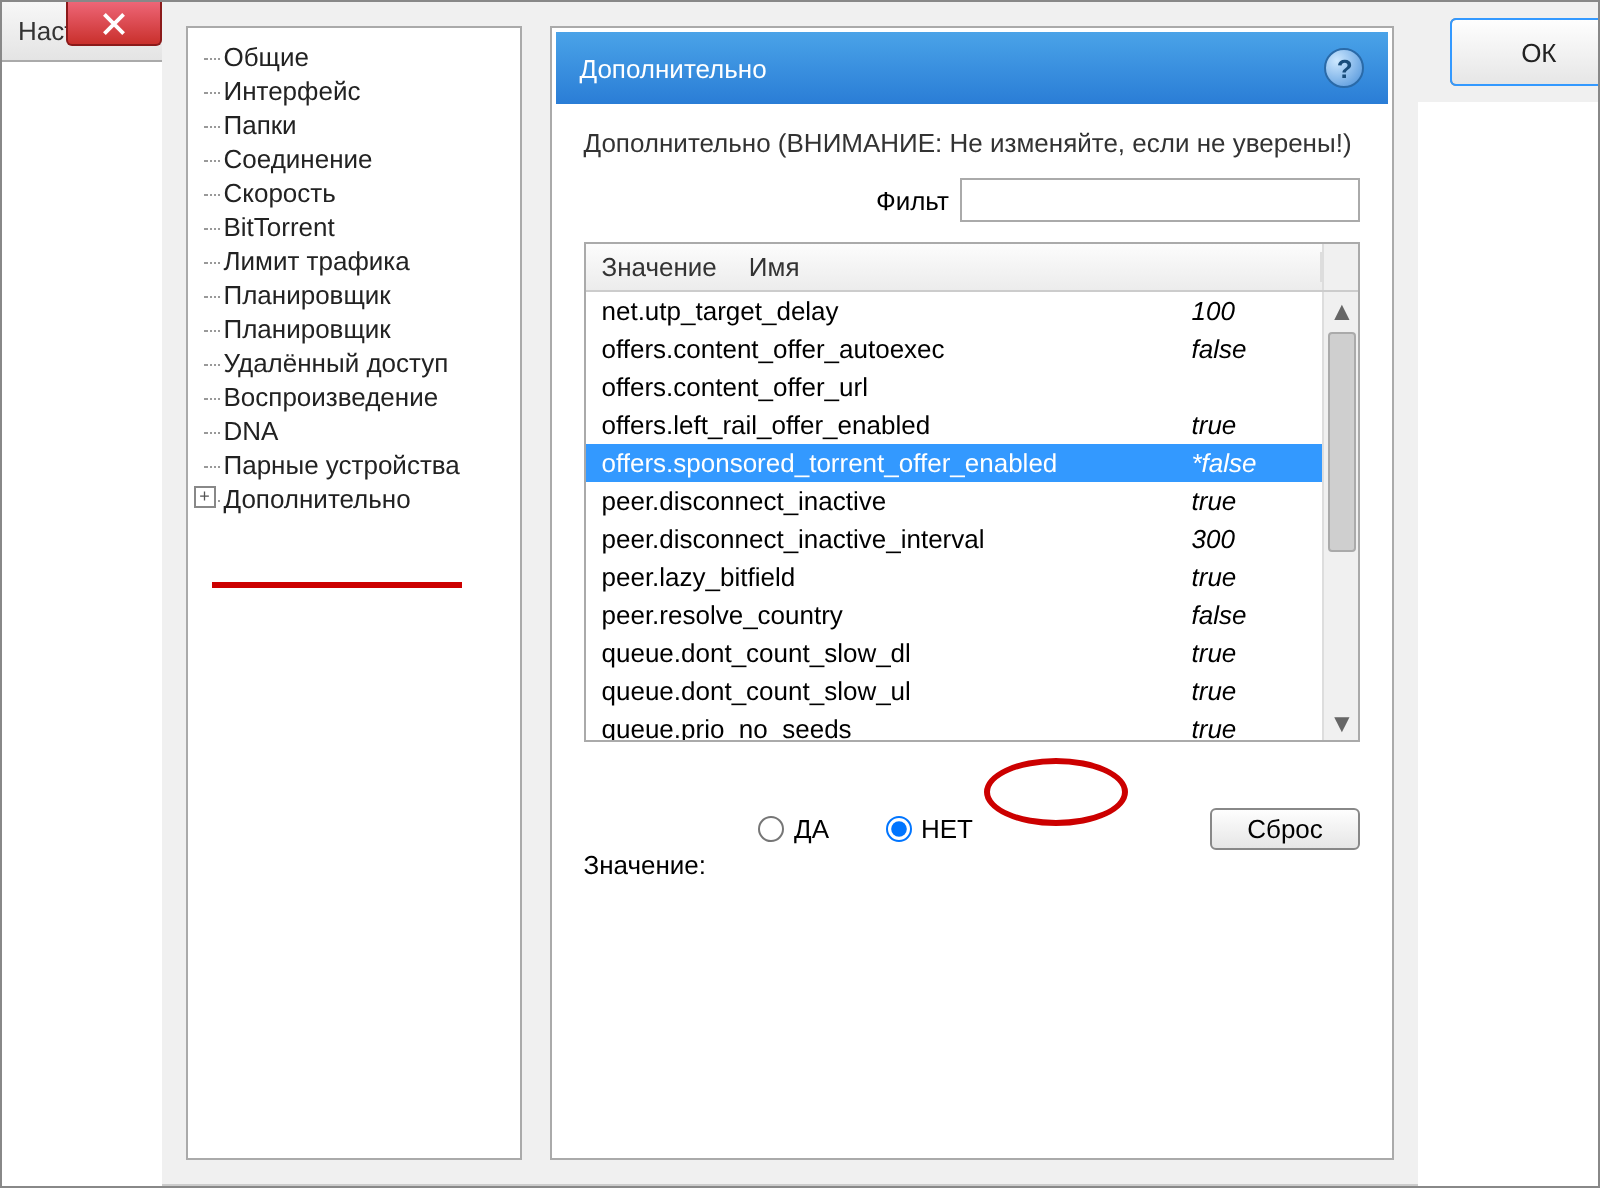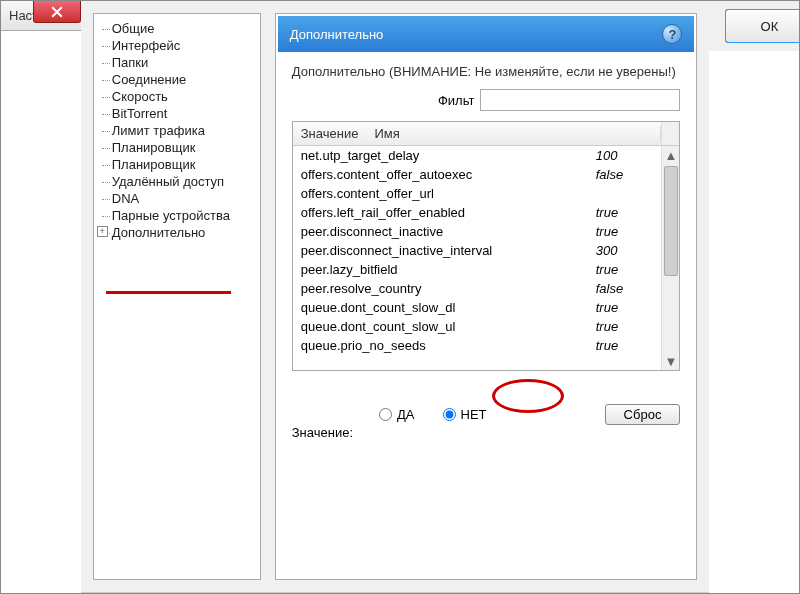--- a/index.html
+++ b/index.html
@@ -148,20 +148,21 @@
           <div class="tree-item">Общие</div>
           <div class="tree-item">Интерфейс</div>
           <div class="tree-item">Папки</div>
           <div class="tree-item">Соединение</div>
           <div class="tree-item">Скорость</div>
           <div class="tree-item">BitTorrent</div>
           <div class="tree-item">Лимит трафика</div>
           <div class="tree-item">Планировщик</div>
           <div class="tree-item">Планировщик</div>
           <div class="tree-item">Удалённый доступ</div>
+          <div class="tree-item">Воспроизведение</div>
           <div class="tree-item">DNA</div>
           <div class="tree-item">Парные устройства</div>
           <div class="tree-item" style="padding-left: 14px;">Дополнительно<div class="tree-expander">+</div></div>
         </div>
       <div class="underline-red" style="top:277px; width:125px;"></div>
     </div>
 
     <div class="main">
       <div class="panel-header">
         <span>Дополнительно</span>
@@ -190,20 +191,24 @@
                   <div class="cell name">offers.content_offer_autoexec</div>
                   <div class="cell val">false</div>
                 </div>
                 <div class="row">
                   <div class="cell name">offers.content_offer_url</div>
                   <div class="cell val"></div>
                 </div>
                 <div class="row">
                   <div class="cell name">offers.left_rail_offer_enabled</div>
                   <div class="cell val">true</div>
+                </div>
+                <div class="row sel">
+                  <div class="cell name">offers.sponsored_torrent_offer_enabled</div>
+                  <div class="cell val">*false</div>
                 </div>
                 <div class="row">
                   <div class="cell name">peer.disconnect_inactive</div>
                   <div class="cell val">true</div>
                 </div>
                 <div class="row">
                   <div class="cell name">peer.disconnect_inactive_interval</div>
                   <div class="cell val">300</div>
                 </div>
                 <div class="row">

